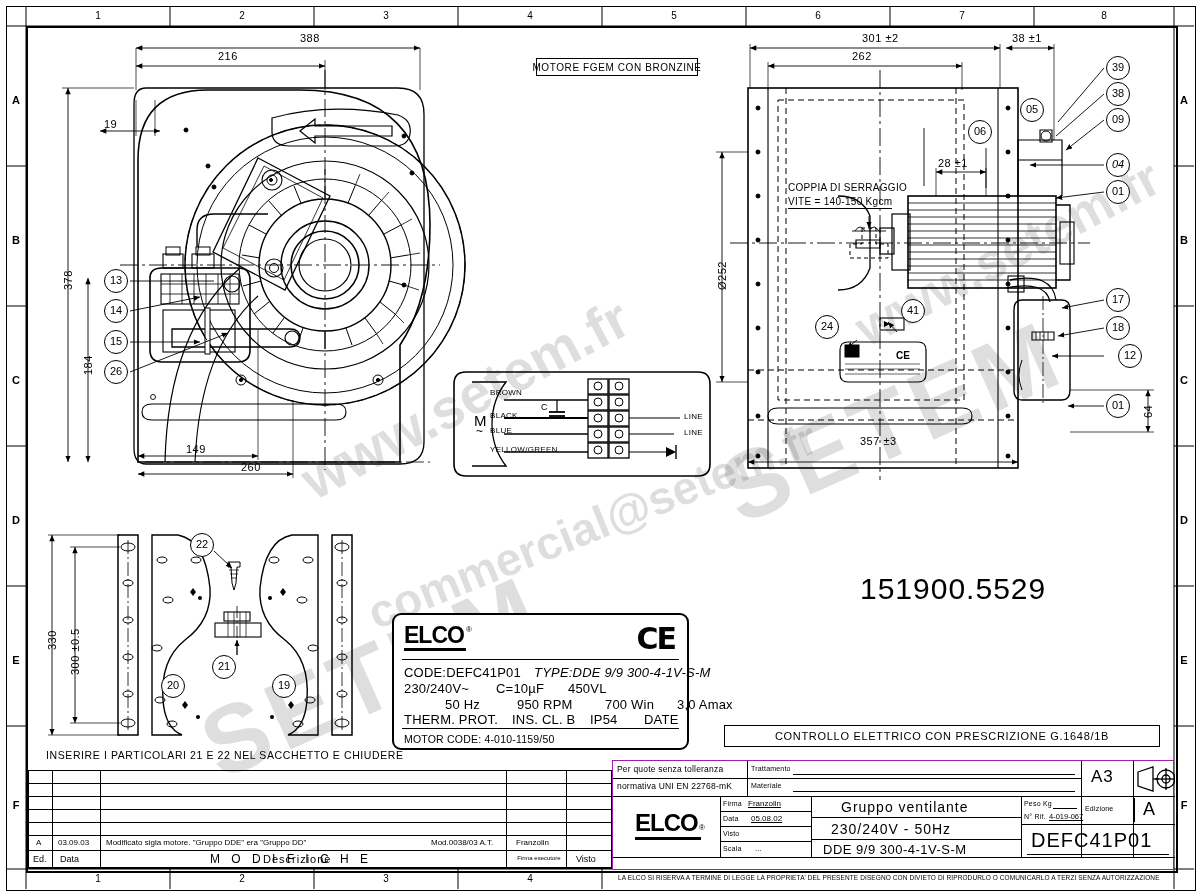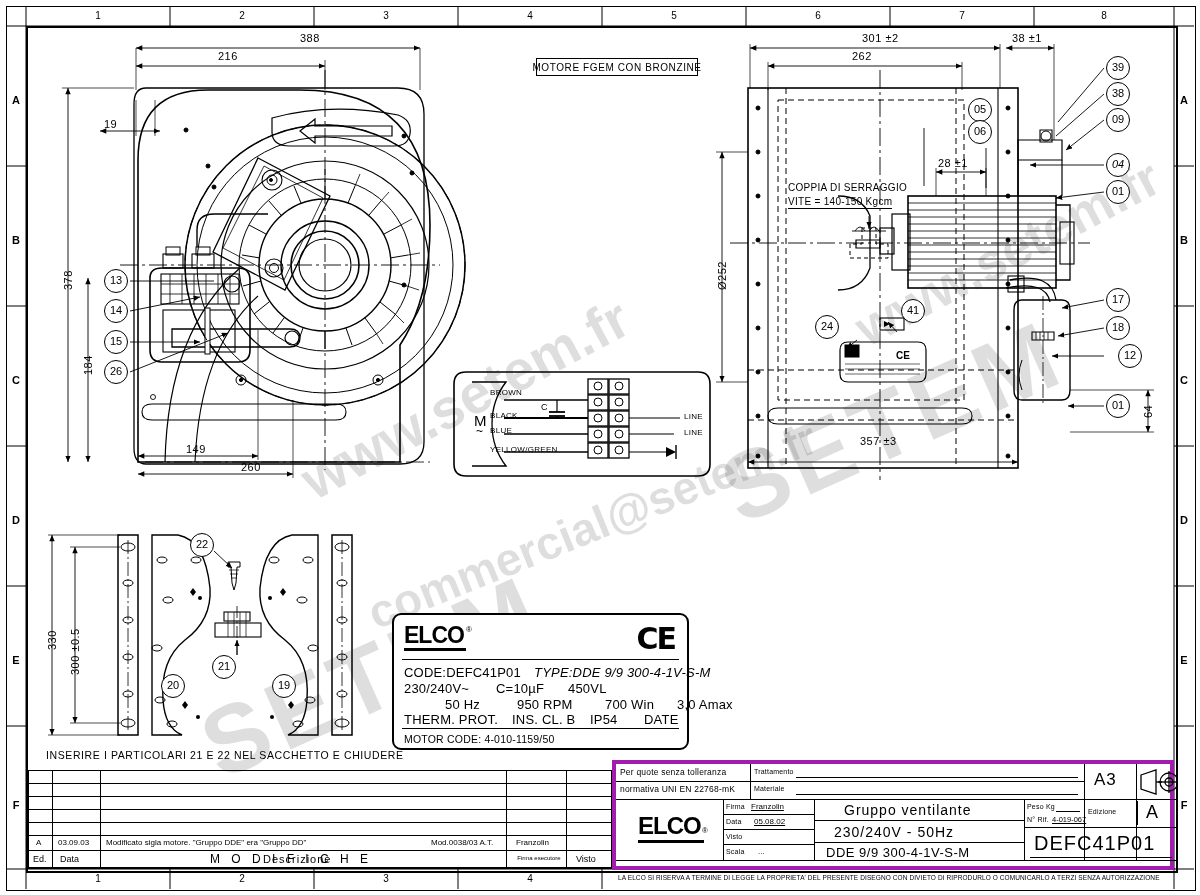--- a/index.html
+++ b/index.html
@@ -44,21 +44,21 @@
   .plate .prow{position:absolute;left:10px;right:8px;font-size:13px;white-space:nowrap;
         font-family:"Liberation Sans",sans-serif;letter-spacing:.2px;}
   .plate .prow span.c2{position:absolute;}
   .plate .mrow{position:absolute;left:10px;top:118px;font-size:10.5px;letter-spacing:.2px;}
 
   
   .bignum{position:absolute;left:860px;top:572px;font-size:30px;letter-spacing:1px;
           font-family:"Liberation Sans",sans-serif;}
 
   
-  .tb{position:absolute;left:612px;top:760px;width:562px;height:110px;border:4px solid #a21caf;box-sizing:border-box;background:#fff;}
+  .tb{position:absolute;left:612px;top:760px;width:562px;height:110px;border:1px solid #a21caf;box-sizing:border-box;background:#fff;}
   .tbl{font-size:7px;letter-spacing:.2px;}
   .tbv{font-size:9px;}
 
   
   .rev{position:absolute;left:28px;top:770px;width:584px;height:98px;box-sizing:border-box;}
   .rev .rl{position:absolute;background:#000;}
   .revtxt{position:absolute;font-size:8px;white-space:nowrap;}
 
   
   .wm{position:absolute;color:rgba(0,0,0,0.13);font-weight:bold;white-space:nowrap;
@@ -580,21 +580,21 @@
   <div class="dimtxt" style="left:938px;top:157px;">28 ±1</div>
   <div class="dimtxt v" style="left:716px;top:290px;">Ø252</div>
   <div class="dimtxt" style="left:860px;top:435px;">357 ±3</div>
   <div class="dimtxt v" style="left:1142px;top:418px;">64</div>
 
   <div class="balloon" style="left:1106px;top:56px;">39</div>
   <div class="balloon" style="left:1106px;top:82px;">38</div>
   <div class="balloon" style="left:1106px;top:108px;">09</div>
   <div class="balloon" style="left:1106px;top:153px;font-style:italic;">04</div>
   <div class="balloon" style="left:1106px;top:180px;">01</div>
-  <div class="balloon" style="left:968px;top:98px;">05</div>
+  <div class="balloon" style="left:1020px;top:98px;">05</div>
   <div class="balloon" style="left:968px;top:120px;">06</div>
   <div class="balloon" style="left:901px;top:299px;">41</div>
   <div class="balloon" style="left:815px;top:315px;">24</div>
   <div class="balloon" style="left:1106px;top:288px;">17</div>
   <div class="balloon" style="left:1106px;top:316px;">18</div>
   <div class="balloon" style="left:1106px;top:344px;margin-left:12px;">12</div>
   <div class="balloon" style="left:1106px;top:394px;">01</div>
 
   <div class="note" style="left:788px;top:182px;">COPPIA DI SERRAGGIO</div>
   <div class="note" style="left:788px;top:196px;border-bottom:1px solid #000;padding-bottom:1px;">VITE = 140-150 Kgcm</div>
@@ -612,23 +612,25 @@
   <div class="note" style="left:490px;top:445px;font-size:8px;">YELLOW/GREEN</div>
   <div class="note" style="left:474px;top:412px;font-size:15px;">M</div>
   <div class="note" style="left:476px;top:424px;font-size:12px;">~</div>
   <div class="note" style="left:541px;top:402px;font-size:9px;">C</div>
   <div class="note" style="left:684px;top:412px;font-size:8px;">LINE</div>
   <div class="note" style="left:684px;top:428px;font-size:8px;">LINE</div>
 
   <div class="nbox" style="left:536px;top:58px;width:162px;height:18px;">MOTORE FGEM CON BRONZINE</div>
 
 
+  <div class="nbox" style="left:724px;top:725px;width:436px;height:22px;font-size:11px;letter-spacing:.7px;">CONTROLLO ELETTRICO CON PRESCRIZIONE G.1648/1B</div>
 
   <div class="note" style="left:46px;top:749px;font-size:10.5px;letter-spacing:.6px;">INSERIRE I PARTICOLARI 21 E 22 NEL SACCHETTO E CHIUDERE</div>
 
+  <div class="bignum">151900.5529</div>
 
   <div class="plate">
     <div class="elco">ELCO</div>
     <div class="reg">®</div>
     <div style="position:absolute;left:10px;top:33px;width:62px;height:3px;background:#000;"></div>
     <div class="ce">CE</div>
     <hr class="l1">
     <div class="prow" style="top:50px;">
       <span>CODE:DEFC41P01</span>
       <span class="c2" style="left:130px;font-style:italic;">TYPE:DDE 9/9 300-4-1V-S-M</span>

